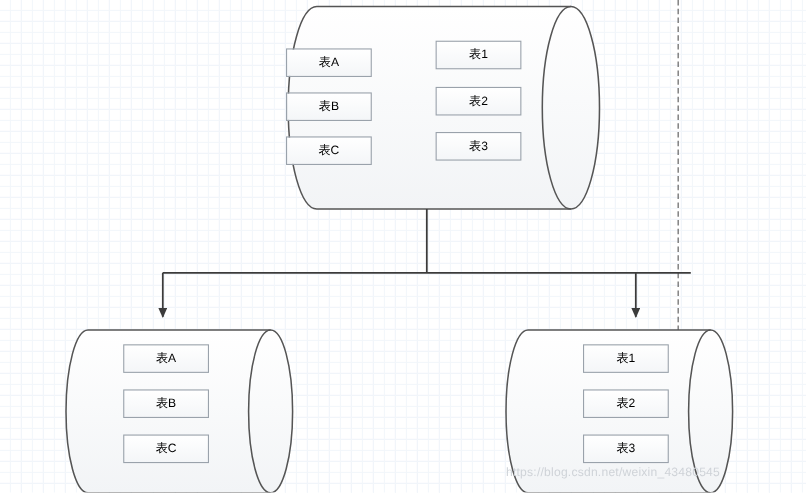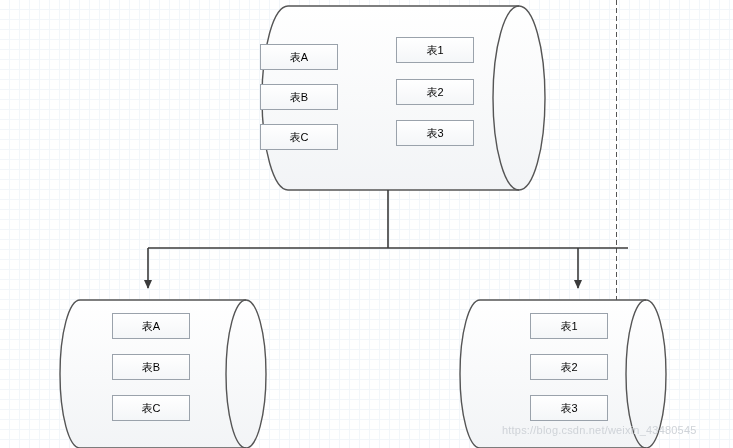--- a/index.html
+++ b/index.html
@@ -112,14 +112,14 @@
   <div class="tablebox" style="left:396px; top:120px;">表3</div>
 
   <div class="tablebox" style="left:112px; top:313px;">表A</div>
   <div class="tablebox" style="left:112px; top:354px;">表B</div>
   <div class="tablebox" style="left:112px; top:395px;">表C</div>
 
   <div class="tablebox" style="left:530px; top:313px;">表1</div>
   <div class="tablebox" style="left:530px; top:354px;">表2</div>
   <div class="tablebox" style="left:530px; top:395px;">表3</div>
 
-  <div class="watermark" style="left:502px; top:424px;">https://blog.csdn.net/weixin_43480545</div>
+  <div class="watermark" style="left:460px; top:424px;">https://blog.csdn.net/weixin_43480545</div>
 </div>
 
 </body></html>

